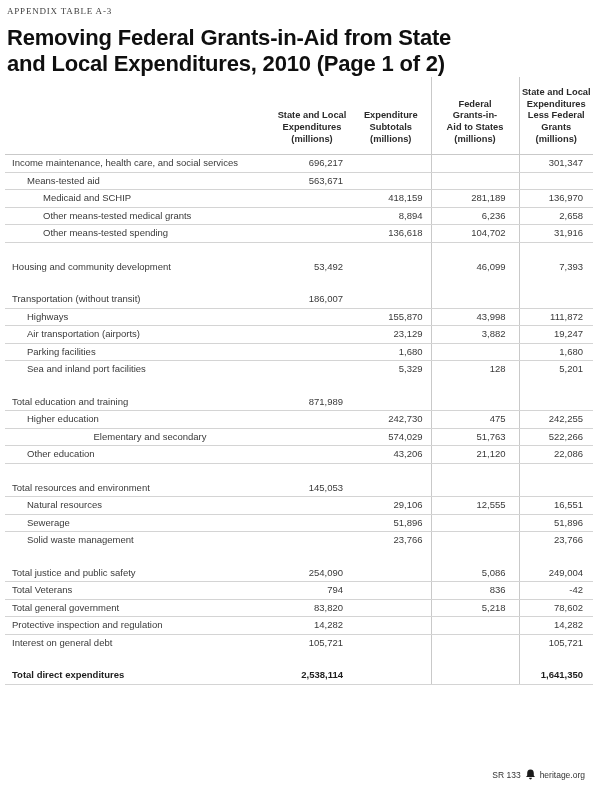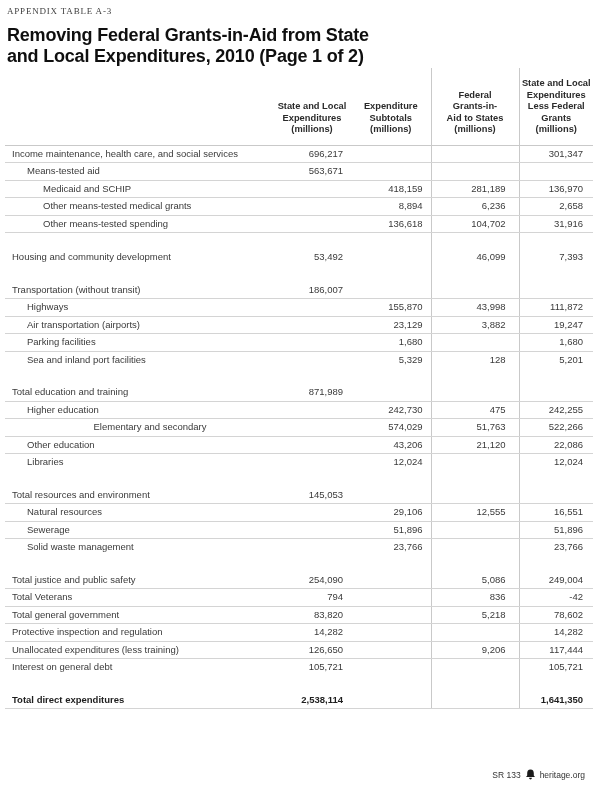--- a/index.html
+++ b/index.html
@@ -6,21 +6,21 @@
   body{
     width:600px;height:796px;position:relative;background:#ffffff;
     font-family:"Liberation Sans",sans-serif;color:#3a3a3a;overflow:hidden;
   }
   .page{padding:5px 24px 0 5px;}
   .eyebrow{
     font-family:"Liberation Serif",serif;font-size:9px;letter-spacing:0.8px;
     color:#3d3d3d;margin:1px 0 9px 2px;
   }
   .title{
-    font-weight:bold;font-size:18px;line-height:1.16;color:#0f0f0f;
+    font-weight:bold;font-size:22px;line-height:1.16;color:#0f0f0f;
     letter-spacing:-0.2px;white-space:pre-line;margin:0 0 0 2px;
   }
   table{border-collapse:collapse;table-layout:fixed;width:588px;margin-top:1px;}
   thead th{
     vertical-align:bottom;text-align:center;font-size:9.3px;font-weight:bold;
     color:#2b2b2b;line-height:1.24;padding:0 2px 9px 2px;height:68px;
     border-bottom:1px solid #c9c9c9;white-space:pre-line;
   }
   td{
     font-size:9.5px;height:16.5px;line-height:16.5px;padding:0;
@@ -199,27 +199,20 @@
           <td class="n n3 vline">51,763</td>
           <td class="n n4 vline">522,266</td>
         </tr>
         <tr class="data">
           <td class="lbl" style="padding-left: 22px;">Other education</td>
           <td class="n n1"></td>
           <td class="n n2">43,206</td>
           <td class="n n3 vline">21,120</td>
           <td class="n n4 vline">22,086</td>
         </tr>
-        <tr class="data noline">
-          <td class="lbl" style="padding-left: 22px;">Libraries</td>
-          <td class="n n1"></td>
-          <td class="n n2">12,024</td>
-          <td class="n n3 vline"></td>
-          <td class="n n4 vline">12,024</td>
-        </tr>
         <tr class="spacer">
           <td class="lbl"></td>
           <td class="n n1"></td>
           <td class="n n2"></td>
           <td class="n n3 vline"></td>
           <td class="n n4 vline"></td>
         </tr>
         <tr class="data">
           <td class="lbl" style="padding-left: 7px;">Total resources and environment</td>
           <td class="n n1">145,053</td>
@@ -275,27 +268,20 @@
           <td class="n n2"></td>
           <td class="n n3 vline">5,218</td>
           <td class="n n4 vline">78,602</td>
         </tr>
         <tr class="data">
           <td class="lbl" style="padding-left: 7px;">Protective inspection and regulation</td>
           <td class="n n1">14,282</td>
           <td class="n n2"></td>
           <td class="n n3 vline"></td>
           <td class="n n4 vline">14,282</td>
-        </tr>
-        <tr class="data">
-          <td class="lbl" style="padding-left: 7px;">Unallocated expenditures (less training)</td>
-          <td class="n n1">126,650</td>
-          <td class="n n2"></td>
-          <td class="n n3 vline">9,206</td>
-          <td class="n n4 vline">117,444</td>
         </tr>
         <tr class="data noline">
           <td class="lbl" style="padding-left: 7px;">Interest on general debt</td>
           <td class="n n1">105,721</td>
           <td class="n n2"></td>
           <td class="n n3 vline"></td>
           <td class="n n4 vline">105,721</td>
         </tr>
         <tr class="spacer">
           <td class="lbl"></td>

